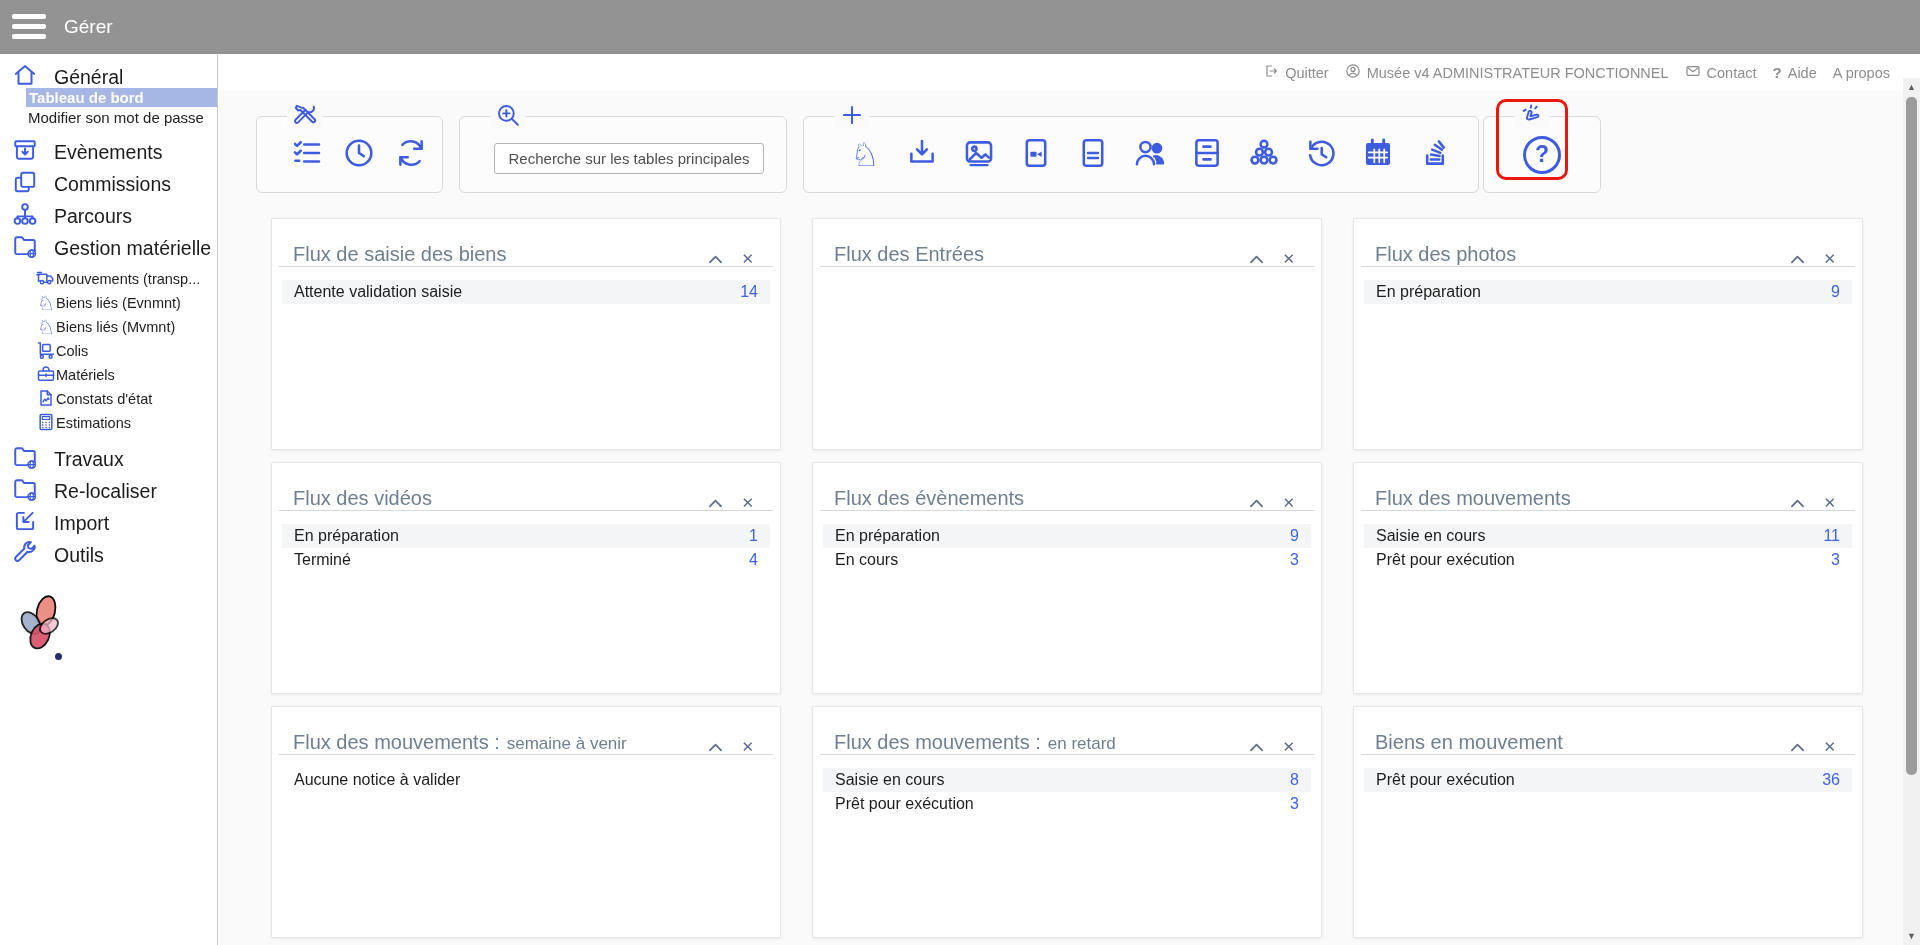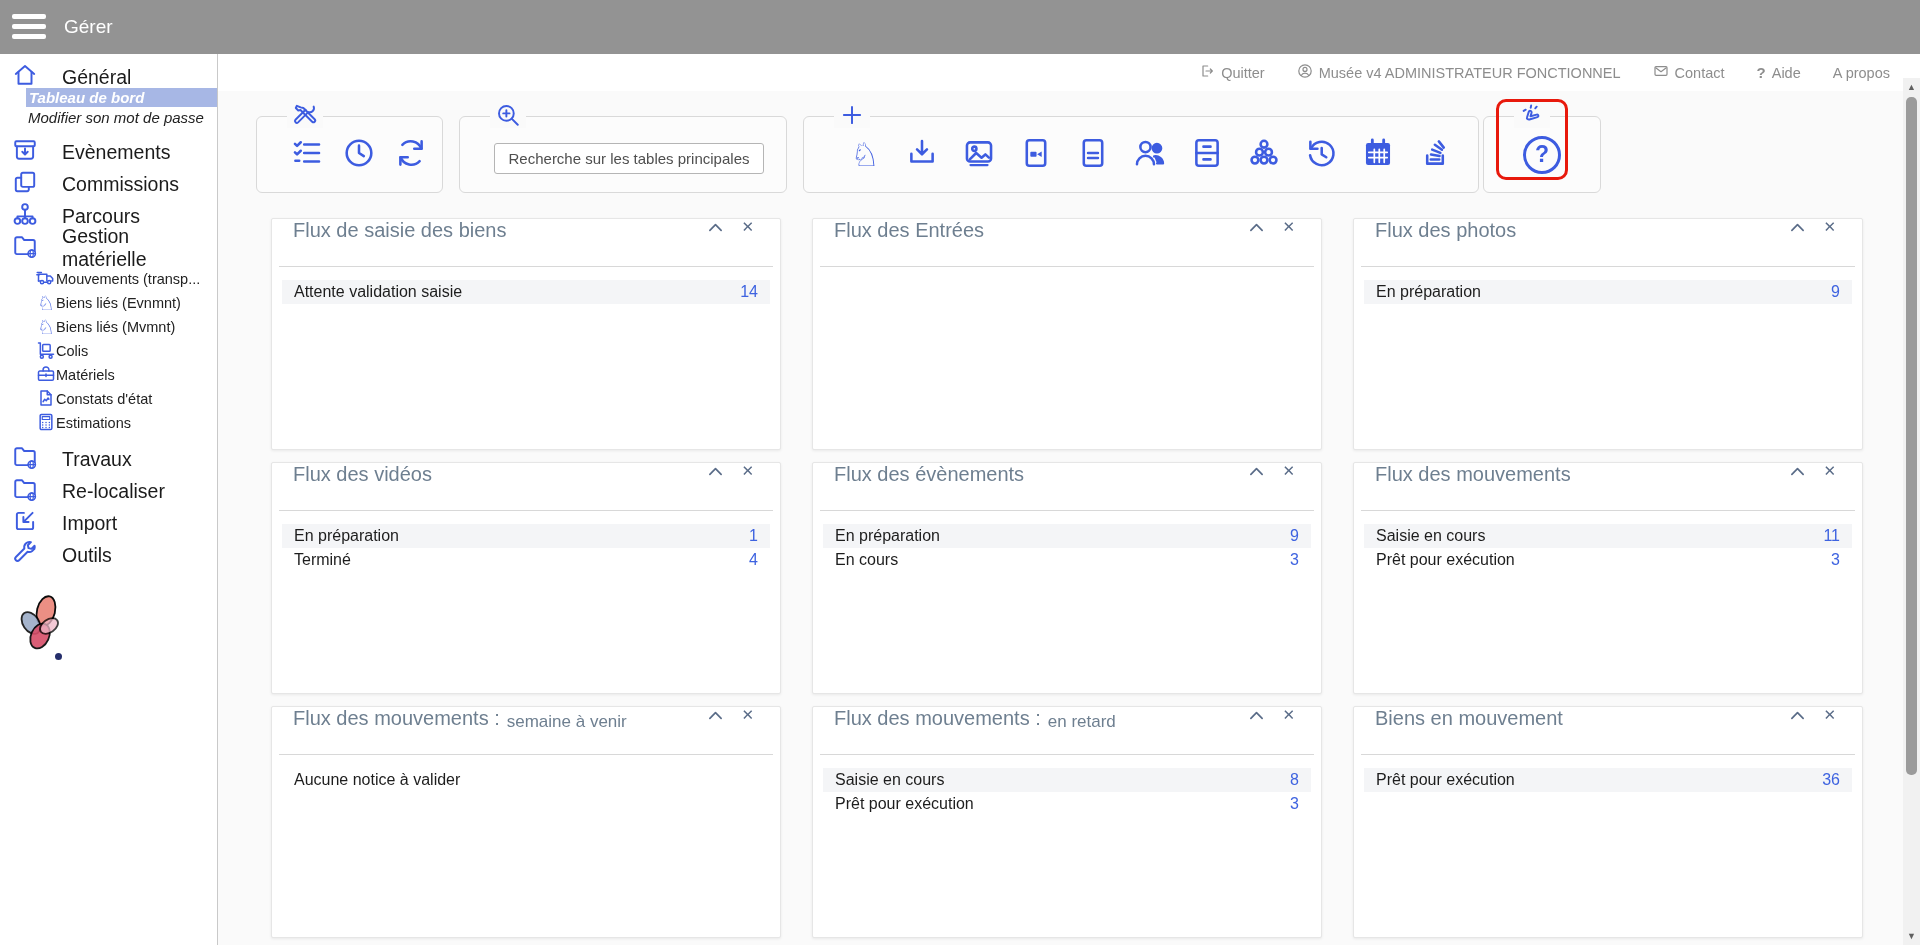--- a/index.html
+++ b/index.html
@@ -10,34 +10,34 @@
   
   .topbar { position:absolute; left:0; top:0; width:1920px; height:54px; background:#939393; z-index:3; }
   .hamburger { position:absolute; left:12px; top:14px; width:34px; height:26px; cursor:pointer; }
   .hamburger span { display:block; height:4.5px; background:#fff; border-radius:2px; margin-bottom:5.5px; }
   .menu-label { position:absolute; left:64px; top:0; height:54px; line-height:54px; color:#fff; font-size:19px; }
   .app-title { position:absolute; right:18px; top:0; height:54px; line-height:54px; color:#fff;
                font-size:26px; font-weight:bold; letter-spacing:.4px; }
 
   
   .subheader { position:absolute; left:0; top:54px; right:0; height:37px; background:#fff;
-               display:flex; justify-content:flex-end; align-items:center; gap:32px;
+               display:flex; justify-content:flex-end; align-items:center; gap:16px;
                padding-right:30px; color:#8d8d8d; font-size:14.5px; z-index:2; }
   .sh-item { display:flex; align-items:center; gap:6px; cursor:pointer; }
   .sh-item svg { width:16px; height:16px; }
   .glyph-q { font-size:15px; font-weight:bold; }
 
   
   .sidebar { position:absolute; left:0; top:54px; width:218px; bottom:0; background:#fff;
              border-right:1px solid #c9c9c9; z-index:2; overflow:hidden; }
-  .side-top { display:flex; align-items:center; height:30px; padding-left:12px; gap:24px;
+  .side-top { display:flex; align-items:center; height:30px; padding-left:12px; gap:16px;
               font-size:19.5px; color:#1b1b1b; cursor:pointer; }
   .side-top.big { height:32px; }
   .side-top .icw svg, .side-top .glyph-knight { width:26px; height:26px; color:#3d5ce0; flex:0 0 26px; }
-  .side-sub { height:22px; line-height:22px; padding-left:28px; font-size:15px; color:#222; cursor:pointer;font-style:italic; }
+  .side-sub { height:22px; line-height:22px; padding-left:28px; font-size:15px; color:#222; cursor:pointer; }
   .side-sub.selected { background:#a7b7e5; color:#fff; font-weight:bold; margin-left:26px; padding-left:3px;
                        height:19px; line-height:19px; }
   .side-leaf { display:flex; align-items:center; height:24px; padding-left:36px; 
                font-size:14.5px; color:#222; cursor:pointer; white-space:nowrap; }
   .side-leaf .icw svg { width:20px; height:20px; color:#3d5ce0; flex:0 0 20px; }
   .side-leaf .glyph-knight { font-size:20px; line-height:20px; color:#3d5ce0; width:20px; flex:0 0 20px; }
   .glyph-knight { font-size:25px; line-height:26px; color:#3d5ce0; text-align:center; }
   .mt4{margin-top:4px;} .mt8{margin-top:8px;} .mt2{margin-top:2px;} .pt16{padding-top:16px;}
   .logo { position:relative; margin-top:22px; height:80px; }
   .logo-petals { position:absolute; left:16px; top:0; }
@@ -70,21 +70,21 @@
   .search-input::placeholder { color:#4f4f4f; opacity:1; }
 
   .red-annotation { position:absolute; left:1496px; top:99px; width:72px; height:81px;
                     border:3px solid #e8190c; border-radius:10px; z-index:6; pointer-events:none; }
 
   
   .cards { position:absolute; left:53px; top:127px; display:grid;
            grid-template-columns:repeat(3,510px); gap:12px 31px; }
   .card { height:232px; background:#fff; border:1px solid #e6e6e6; border-radius:2px;
           box-shadow:0 1px 3px rgba(0,0,0,.07); }
-  .card-header { height:47px; display:flex; align-items:flex-start; padding:0 26px 0 21px; }
+  .card-header { height:47px; display:flex; align-items:flex-end; padding:0 26px 0 21px; }
   .card-title { font-size:20px; color:#6e7f90; white-space:nowrap; }
   .card-subtitle { font-size:17px; color:#6e7f90; margin-left:7px; padding-top:5px; white-space:nowrap; }
   .card-controls { margin-left:auto; display:flex; gap:18px; align-items:center; color:#5a6c88; }
   .card-controls .ctl { cursor:pointer; display:flex; align-items:center; }
   .card-controls svg { width:15px; height:10px; }
   .close-x { font-size:15px; line-height:15px; }
   .card-divider { height:1px; background:#d8d8d8; margin:0 7px; }
   .card-body { margin-top:13px; }
   .card-row { height:24px; margin:0 10px; padding:0 12px; display:flex; align-items:center;
               font-size:16px; color:#1d1d1d; }

